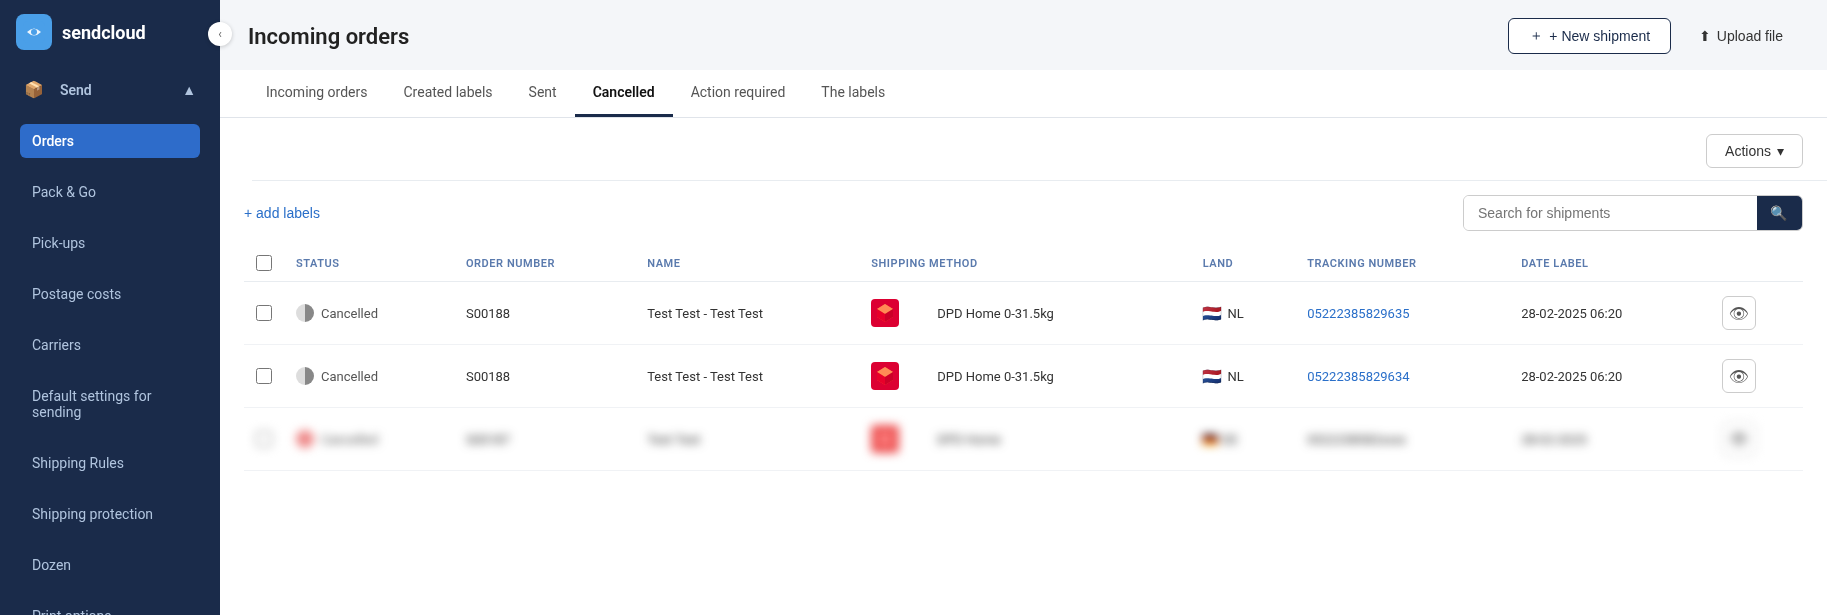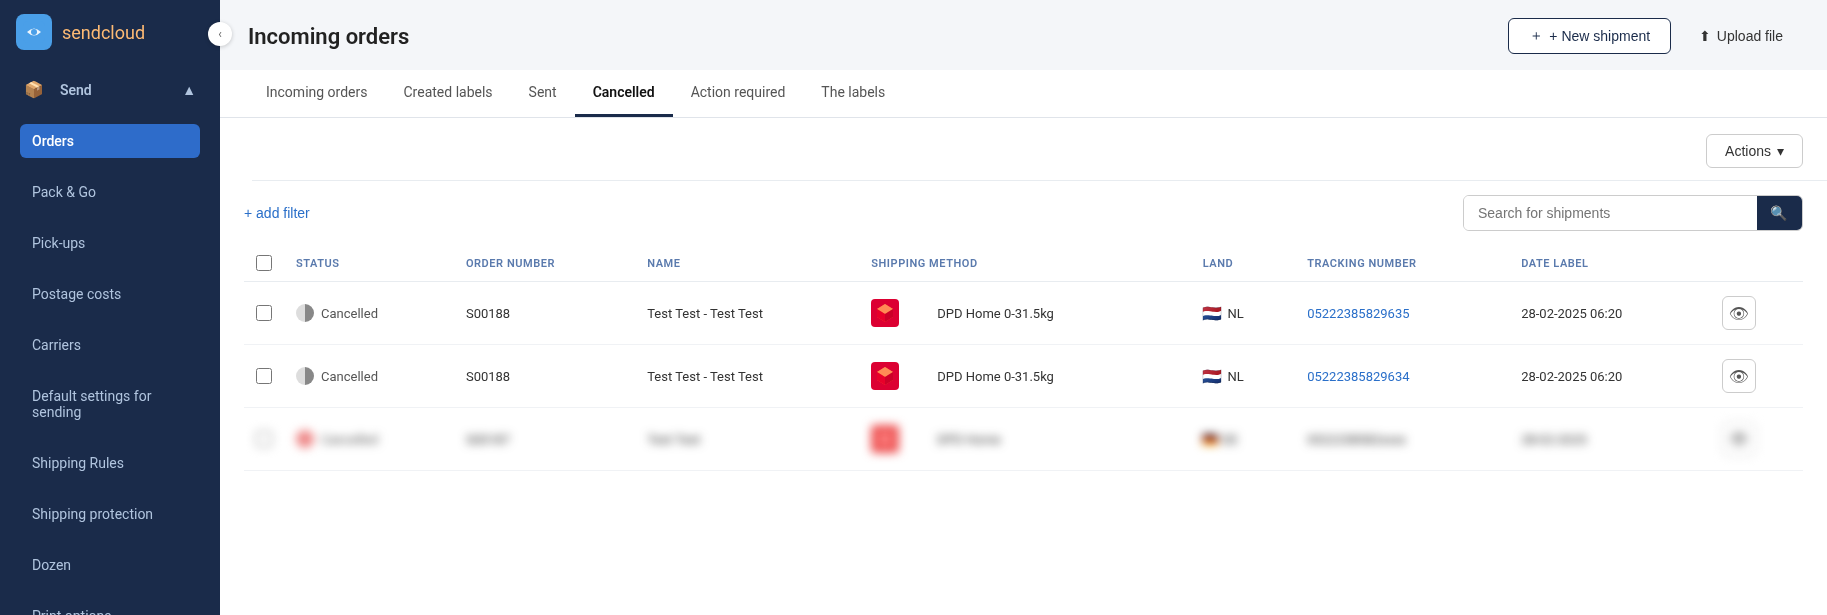--- a/index.html
+++ b/index.html
@@ -24,22 +24,22 @@
     }
     .logo-icon {
       width: 36px;
       height: 36px;
       background: #4a9fe8;
       border-radius: 8px;
       display: flex; align-items: center; justify-content: center;
     }
     .logo-text {
       font-size: 18px;
-      font-weight: 400;
-      color: #fdba74;
+      font-weight: 700;
+      color: #ffffff;
     }
     .sidebar-collapse-btn {
       position: absolute;
       right: -12px;
       top: 22px;
       width: 24px;
       height: 24px;
       background: #fff;
       border-radius: 50%;
       display: flex; align-items: center; justify-content: center;
@@ -423,21 +423,21 @@
 
     <div class="actions-bar">
       <button class="btn-actions">
         <span>Actions</span>
         <span>▾</span>
       </button>
     </div>
 
     <div class="filter-search-bar">
       <button class="add-filter-btn">
-        <span>+ add filter</span>
+        <span>+ add labels</span>
       </button>
       <div class="search-container">
         <input type="text" class="search-input" placeholder="Search for shipments" style="">
         <button class="search-btn">
           <span>🔍</span>
         </button>
       </div>
     </div>
 
     <div class="table-container">

